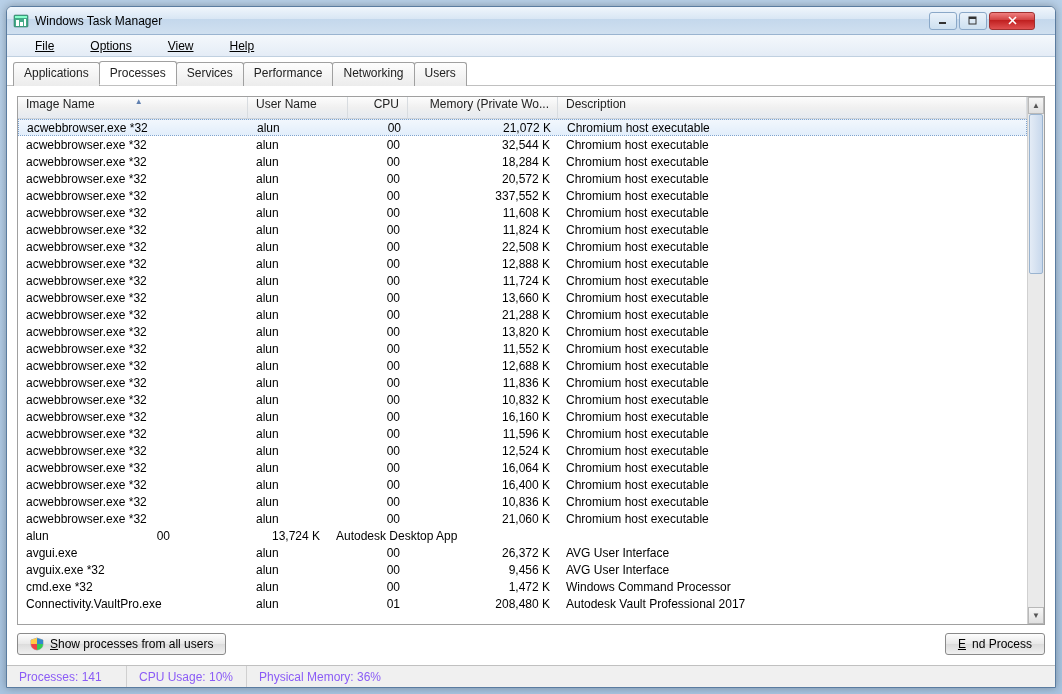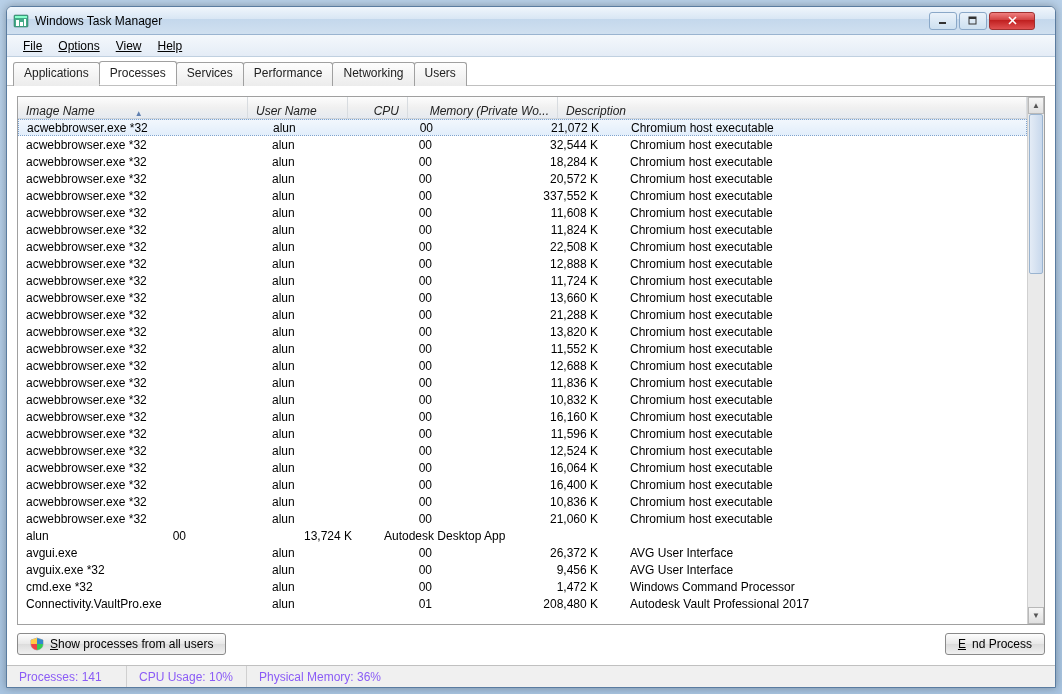--- a/index.html
+++ b/index.html
@@ -54,21 +54,22 @@
     background: linear-gradient(to bottom, #f08080, #d04040 45%, #c02020 46%, #e05050);
     border-color:#a03030;
     color:#fff;
   }
   .menubar {
     height: 22px;
     background: linear-gradient(to bottom, #f4f8fc, #e4ecf6);
     border-bottom: 1px solid #c0d0e0;
     display: flex;
     align-items: center;
-    padding: 0 8px;
+    padding: 0 20px;
+    gap: 20px;
   }
   .menubar span {
     padding: 2px 8px;
     color: #000;
     cursor: default;
   }
   .menubar span u { text-decoration: underline; }
   .tabstrip {
     display: flex;
     padding: 4px 19px 0 6px;
@@ -122,38 +123,36 @@
     border-bottom: 1px solid #d0d4d8;
     height: 22px;
     align-items: center;
     font-size: 12px;
     color:#222;
   }
   .lv-header .col {
     padding: 0 8px;
     border-right: 1px solid #d8dce0;
     height: 100%;
-    display:flex; align-items:flex-end;
+    display:flex; align-items:flex-start;
     white-space: nowrap;
     overflow:hidden;
-    font-style:italic;
   }
   .lv-body {
     position:absolute;
     top:22px; left:0; right:0; bottom:0;
     overflow:hidden;
   }
   .row {
     display: flex;
     height: 17px;
     align-items: center;
     font-size: 12px;
     color:#000;
     white-space: nowrap;
-    gap: 16px;
   }
   .row.selected {
     background: linear-gradient(to bottom, #f2f7fd, #e2eefb);
     border: 1px dotted #7da2ce;
     height:17px;
     box-sizing:border-box;
   }
   .row .cell {
     padding: 0 8px;
     overflow:hidden;

